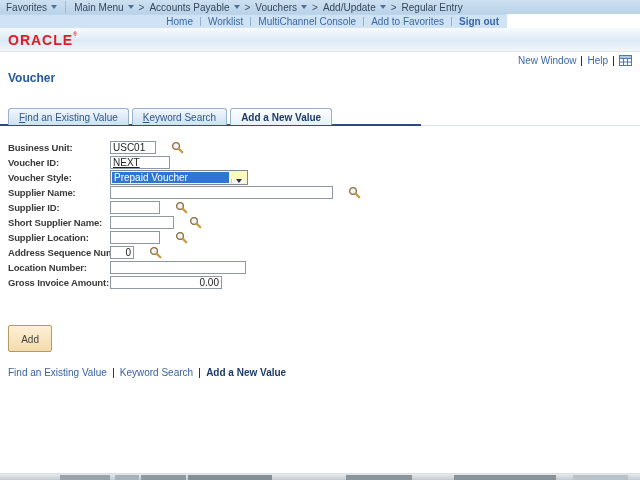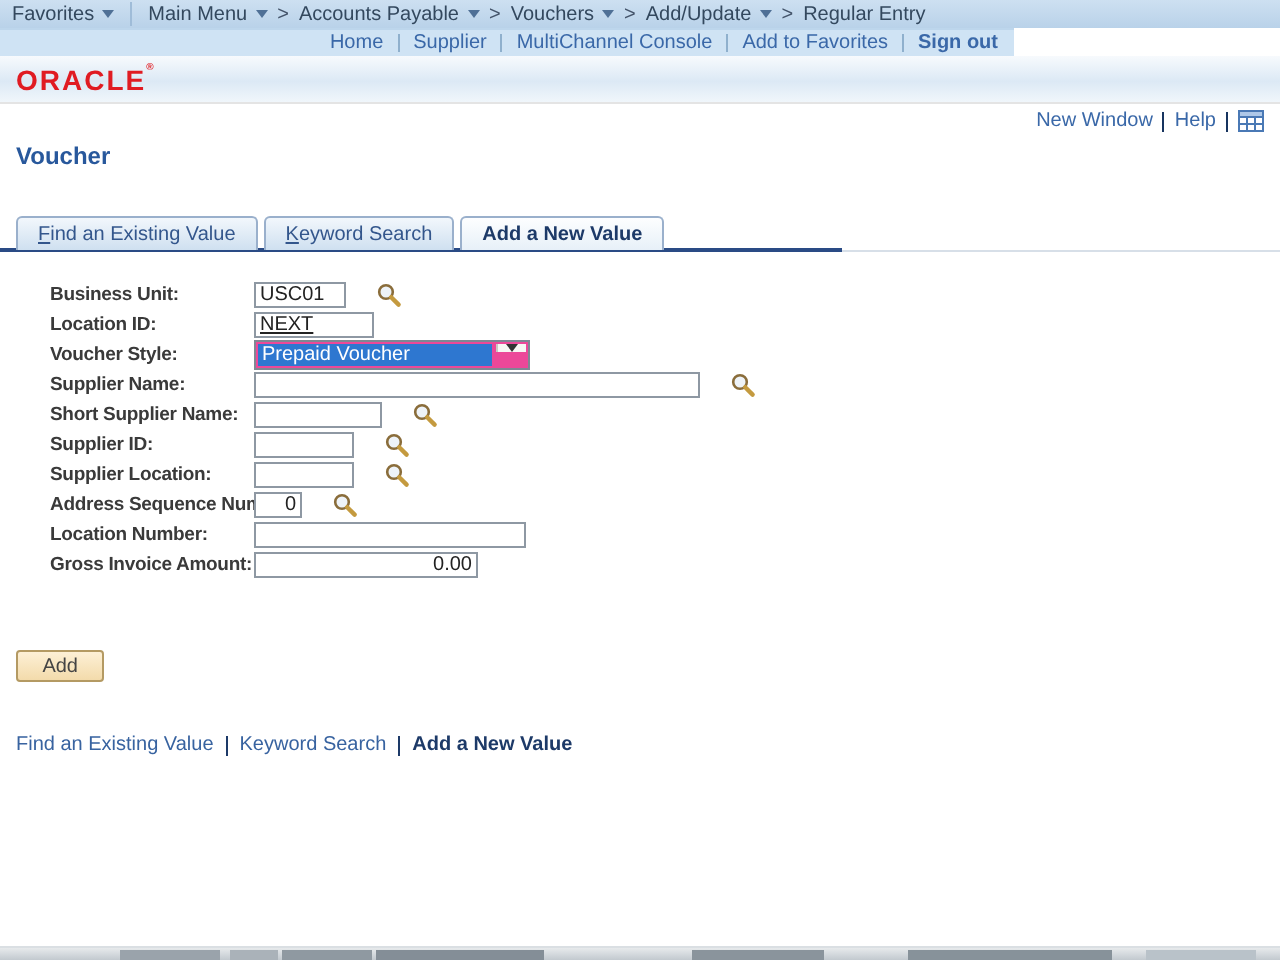--- a/index.html
+++ b/index.html
@@ -61,54 +61,54 @@
     background:linear-gradient(#f2f7fc,#cfe0f0);
     border:1px solid #9ab0cc; border-bottom:none; border-radius:3px 3px 0 0; cursor:pointer;
   }
   .tab.active { font-weight:bold; color:#1d3a68; background:linear-gradient(#fdfeff,#e7f0f8); }
   .ufl { display:inline-block; }
   .ufl::first-letter { text-decoration:underline; }
   .tabline-gray { position:absolute; left:0; top:125px; width:640px; height:1px; background:#d7dfe8; z-index:0; }
   .tabline-navy { position:absolute; left:0; top:124px; width:421px; height:2px; background:#2a4b85; z-index:1; }
 
   
-  .form { position:absolute; left:25px; top:140px; width:600px; }
+  .form { position:absolute; left:8px; top:140px; width:600px; }
   .frow { display:flex; align-items:center; height:15px; }
   .flabel {
     width:102px; flex:none; font-weight:bold; font-size:9.5px; letter-spacing:-0.15px;
     color:#3a3a3a; white-space:nowrap; overflow:visible;
   }
   input.fld {
     height:13px; border:1px solid #8e98a3; background:#fff; padding:0 2px; margin:0 14px 0 0;
     font:10px "Liberation Sans",sans-serif; color:#222;
   }
   input.num { text-align:right; }
   .lookup, .cal { display:inline-flex; cursor:pointer; margin-left:1px; }
 
   
   .select {
-    width:138px; height:15px; border:1px solid #7f8794; background:#ec4899;
-    display:flex; align-items:flex-start; cursor:pointer;
+    width:138px; height:15px; border:1px solid #7f8794; background:#fef9c3;
+    display:flex; align-items:flex-end; cursor:pointer;
   }
   .sel-text {
     flex:1; margin:1px; background:#2e77d0; color:#fff; font-size:10px;
     display:flex; align-items:center; padding:0 2px; white-space:nowrap; overflow:hidden;
   }
   .sel-btn {
     width:15px; flex:none; background:#f7f7f4; border-left:1px solid #c9c9c4; margin:1px;
     display:flex; align-items:center; justify-content:center;
   }
   .sel-arrow {
     width:0; height:0; border-left:3.5px solid transparent; border-right:3.5px solid transparent;
     border-top:4.5px solid #333;
   }
 
   
   .add-btn {
-    position:absolute; left:8px; top:325px; min-width:44px; height:16px;
+    position:absolute; left:8px; top:325px; min-width:44px; height:27px;
     background:linear-gradient(#fdf0d6,#f3dbab); border:1px solid #b49a63; border-radius:2px;
     font:10px "Liberation Sans",sans-serif; color:#444; text-align:right; padding:1px 12px 0; cursor:pointer;
   }
 
   
   .footer-links { position:absolute; left:8px; top:367px; display:flex; align-items:center; font-size:10px; }
   .footer-links a { color:#3863a0; text-decoration:none; }
   .footer-links .pipe { background:#1d3a68; height:10px; margin:0 6px; }
   .footer-links .current { font-weight:bold; color:#1d3a68; }
 
@@ -149,21 +149,21 @@
   </span>
   <span class="crumb-sep">&gt;</span>
   <span class="item">
     <span>Regular Entry</span>
   </span>
 </div>
 
 <div class="bar2">
   <a href="#">Home</a>
   <span class="pipe"></span>
-  <a href="#">Supplier</a>
+  <a href="#">Worklist</a>
   <span class="pipe"></span>
   <a href="#">MultiChannel Console</a>
   <span class="pipe"></span>
   <a href="#">Add to Favorites</a>
   <span class="pipe"></span>
   <a href="#" class="signout">Sign out</a>
 </div>
 
 <div class="logoband">
   <span class="oracle"><span>ORACLE</span><span class="mark">®</span></span>
@@ -202,21 +202,21 @@
     <input class="fld" style="width: 46px;" value="USC01">
     <span class="lookup">
       <svg width="13" height="13" viewBox="0 0 13 13">
           <circle cx="5" cy="5" r="3.4" fill="#eef3f8" stroke="#8a6d3b" stroke-width="1.3"></circle>
           <line x1="7.6" y1="7.6" x2="11.3" y2="11.3" stroke="#c49a3f" stroke-width="2.2" stroke-linecap="round"></line>
         </svg>
     </span>
   </div>
 
   <div class="frow">
-    <span class="flabel">Location ID:</span>
+    <span class="flabel">Voucher ID:</span>
     <input class="fld" style="width: 60px; text-decoration: underline;" value="NEXT">
   </div>
 
   <div class="frow">
     <span class="flabel">Voucher Style:</span>
     <div class="select">
       <span class="sel-text">Prepaid Voucher</span>
       <span class="sel-btn">
           <span class="sel-arrow"></span>
         </span>
@@ -228,33 +228,33 @@
     <input class="fld" style="width: 223px;" value="">
     <span class="lookup">
       <svg width="13" height="13" viewBox="0 0 13 13">
           <circle cx="5" cy="5" r="3.4" fill="#eef3f8" stroke="#8a6d3b" stroke-width="1.3"></circle>
           <line x1="7.6" y1="7.6" x2="11.3" y2="11.3" stroke="#c49a3f" stroke-width="2.2" stroke-linecap="round"></line>
         </svg>
     </span>
   </div>
 
   <div class="frow">
+    <span class="flabel">Supplier ID:</span>
+    <input class="fld" style="width: 50px;" value="">
+    <span class="lookup">
+      <svg width="13" height="13" viewBox="0 0 13 13">
+          <circle cx="5" cy="5" r="3.4" fill="#eef3f8" stroke="#8a6d3b" stroke-width="1.3"></circle>
+          <line x1="7.6" y1="7.6" x2="11.3" y2="11.3" stroke="#c49a3f" stroke-width="2.2" stroke-linecap="round"></line>
+        </svg>
+    </span>
+  </div>
+
+  <div class="frow">
     <span class="flabel">Short Supplier Name:</span>
     <input class="fld" style="width: 64px;" value="">
-    <span class="lookup">
-      <svg width="13" height="13" viewBox="0 0 13 13">
-          <circle cx="5" cy="5" r="3.4" fill="#eef3f8" stroke="#8a6d3b" stroke-width="1.3"></circle>
-          <line x1="7.6" y1="7.6" x2="11.3" y2="11.3" stroke="#c49a3f" stroke-width="2.2" stroke-linecap="round"></line>
-        </svg>
-    </span>
-  </div>
-
-  <div class="frow">
-    <span class="flabel">Supplier ID:</span>
-    <input class="fld" style="width: 50px;" value="">
     <span class="lookup">
       <svg width="13" height="13" viewBox="0 0 13 13">
           <circle cx="5" cy="5" r="3.4" fill="#eef3f8" stroke="#8a6d3b" stroke-width="1.3"></circle>
           <line x1="7.6" y1="7.6" x2="11.3" y2="11.3" stroke="#c49a3f" stroke-width="2.2" stroke-linecap="round"></line>
         </svg>
     </span>
   </div>
 
   <div class="frow">
     <span class="flabel">Supplier Location:</span>

